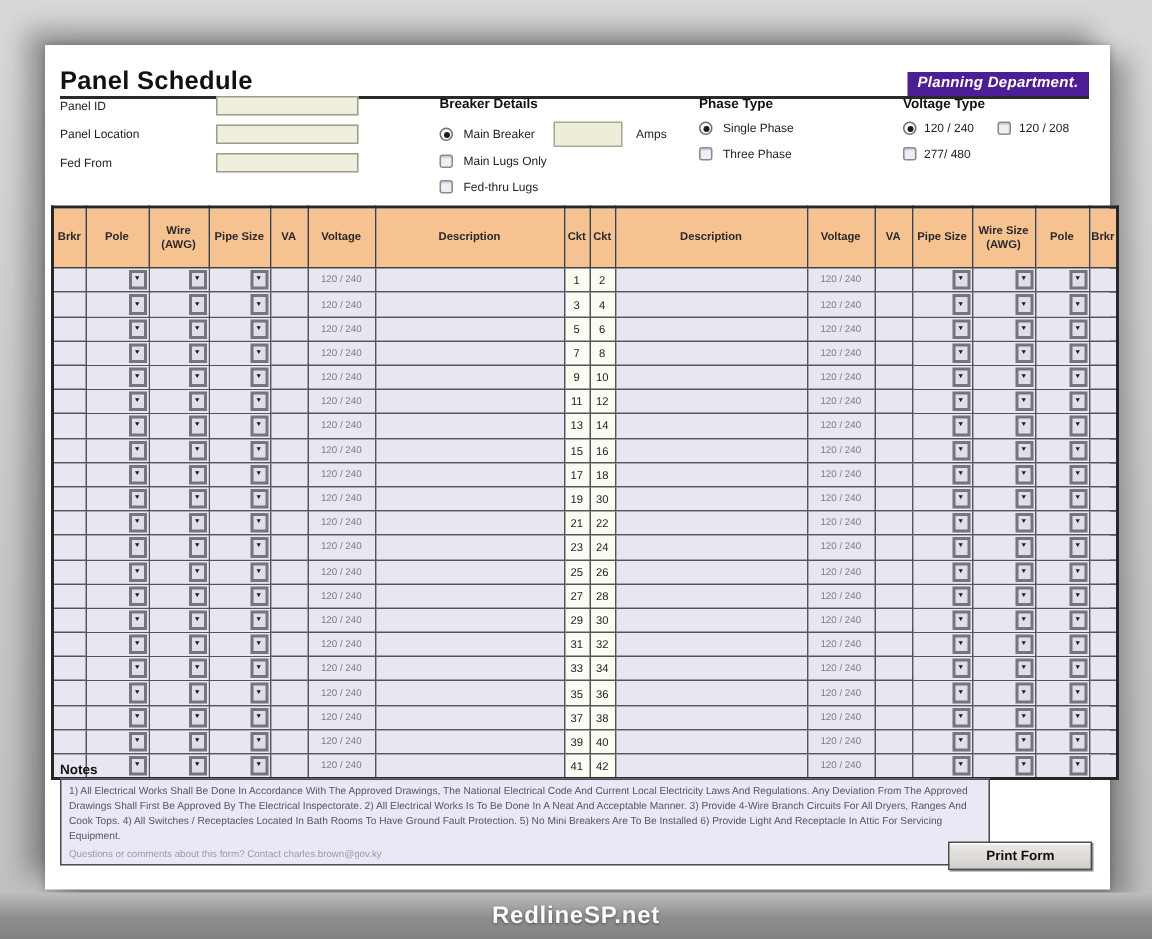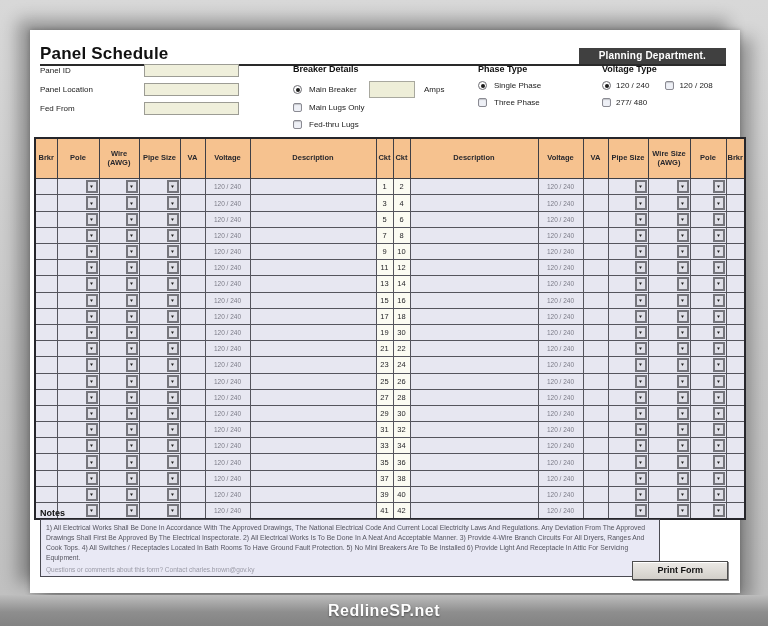--- a/index.html
+++ b/index.html
@@ -7,30 +7,30 @@
     font-family:"Liberation Sans","DejaVu Sans",sans-serif; }
   body { background:linear-gradient(180deg,#d8d8d8 0%,#c8c8c8 55%,#bfbfbf 100%); position:relative; }
 
   .sheet { position:absolute; left:30px; top:30px; width:710px; height:563px; background:#ffffff;
     box-shadow:-12px -10px 16px rgba(0,0,0,.32), 12px 8px 16px rgba(0,0,0,.30), 0 0 5px rgba(0,0,0,.25); }
 
   
   .title-row { position:absolute; left:10px; right:14px; top:10px; height:26px;
     border-bottom:2px solid #2a2a2a; display:flex; justify-content:space-between; align-items:flex-end; }
   .page-title { font-size:17px; font-weight:bold; color:#111; letter-spacing:.2px; }
-  .dept-badge { background:#404040; color:#fff; font-weight:bold; font-size:10px;
-    padding:2px 20px 3px; margin-top:2px; letter-spacing:.2px; }
+  .dept-badge { background:#4c1d95; color:#fff; font-weight:bold; font-size:10px;
+    padding:2px 7px 3px; margin-top:2px; letter-spacing:.2px;font-style:italic; }
 
   
   .form-area { position:absolute; left:10px; top:34px; right:10px; height:70px; }
   .sec-title { font-size:9px; font-weight:bold; color:#111; margin-bottom:7px; }
   .sec { position:absolute; top:0; }
   .sec-gi { left:0; width:235px; }
   .sec-bd { left:253px; width:175px; }
-  .sec-pt { left:438px; width:125px; }
+  .sec-pt { left:426px; width:125px; }
   .sec-vt { left:562px; width:148px; }
 
   .gi-row { display:flex; align-items:center; margin-bottom:6px;gap:36px; }
   .gi-label { width:68px; font-size:8px; color:#222; }
   .gi-input { width:95px; height:13px; background:#efefdb; border:1px solid #9c9c94;
     font-size:8px; padding:0 2px; }
 
   .opt-row { display:flex; align-items:center; margin-bottom:8px; }
   .radio { width:9px; height:9px; border-radius:50%; border:1px solid #6e6e74; background:#fdfdfd;
     display:inline-flex; align-items:center; justify-content:center; flex:0 0 auto; }

